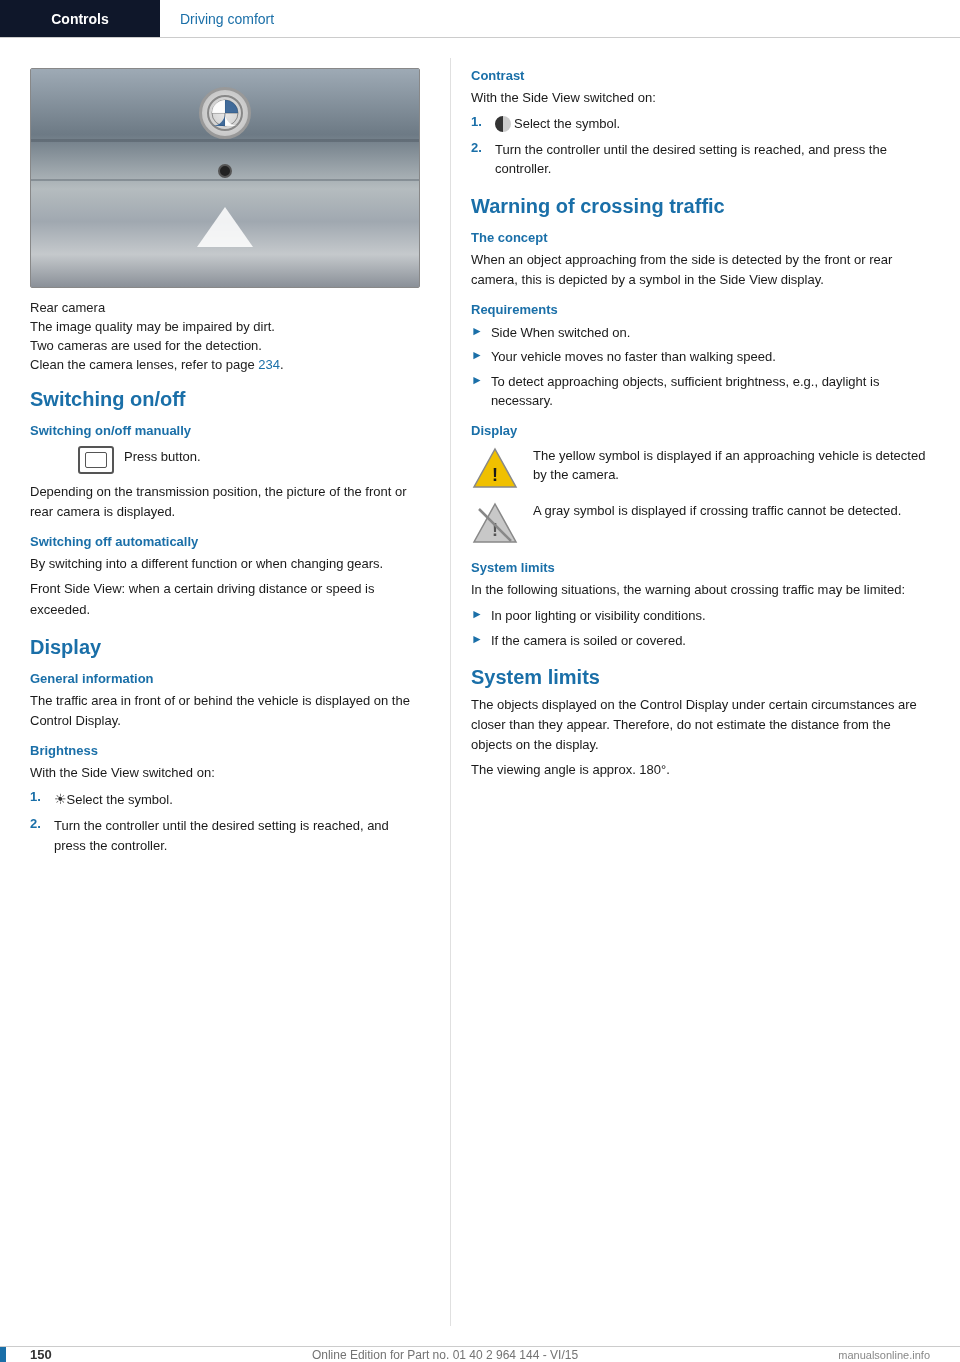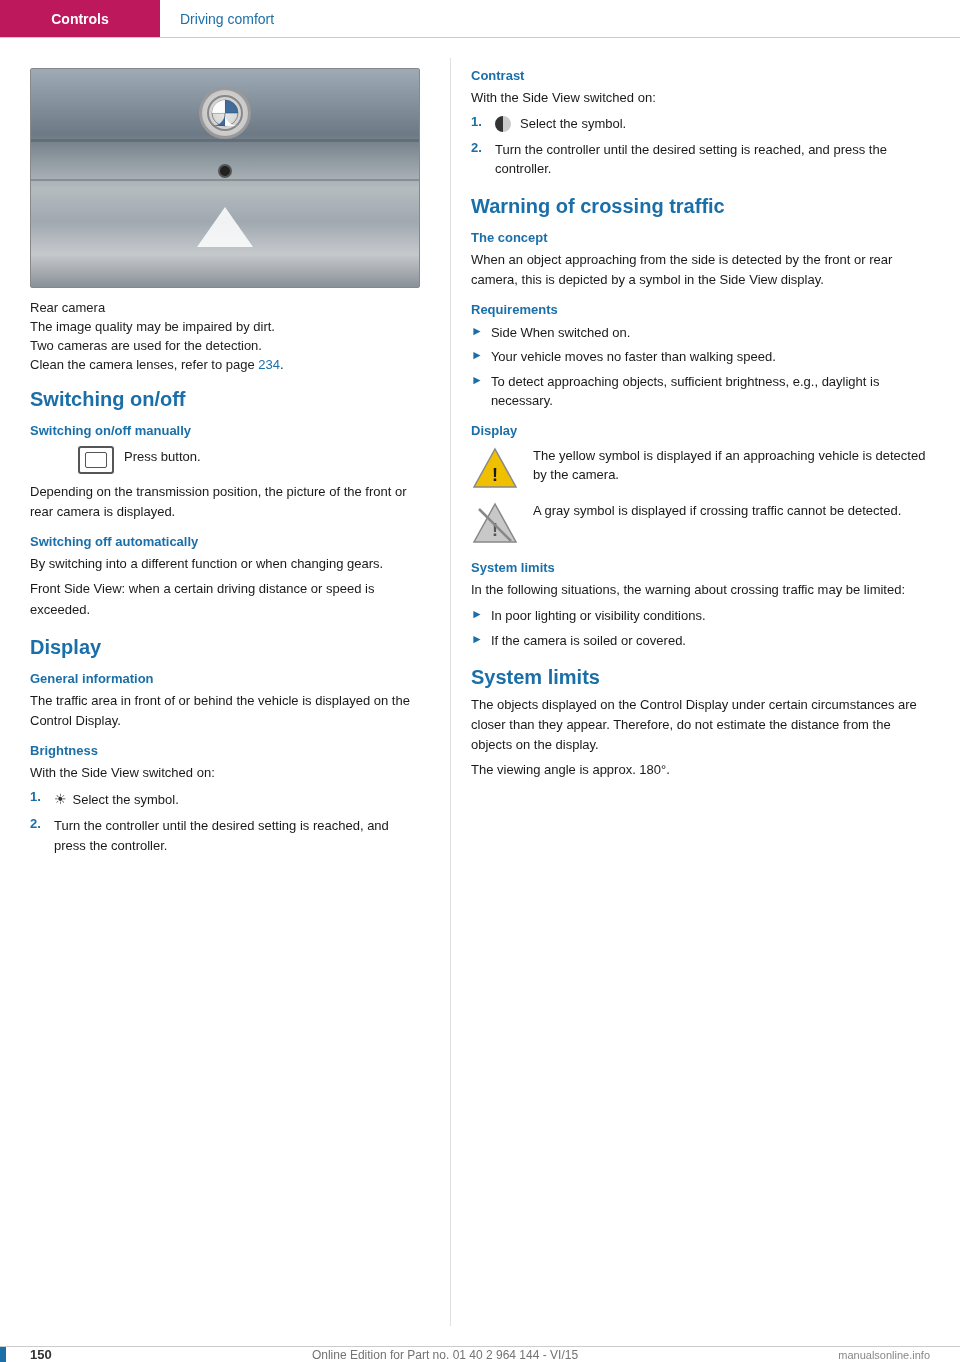--- a/index.html
+++ b/index.html
@@ -12,21 +12,21 @@
       min-height: 1362px;
     }
 
     
     .header {
       display: flex;
       height: 38px;
       border-bottom: 1px solid #ccc;
     }
     .header-controls {
-      background: #be185d;
+      background: #0f172a;
       color: #fff;
       display: flex;
       align-items: center;
       justify-content: center;
       padding: 0 30px;
       font-size: 14px;
       font-weight: bold;
       min-width: 160px;
     }
     .header-driving {
@@ -174,21 +174,20 @@
       font-weight: bold;
       font-size: 13px;
       min-width: 18px;
       flex-shrink: 0;
     }
     .num-content {
       font-size: 13px;
       line-height: 1.5;
       display: flex;
       align-items: center;
-      gap: 6px;
     }
 
     
     .sun-icon {
       font-size: 14px;
       color: #333;
     }
     
     .half-circle-icon {
       display: inline-block;

